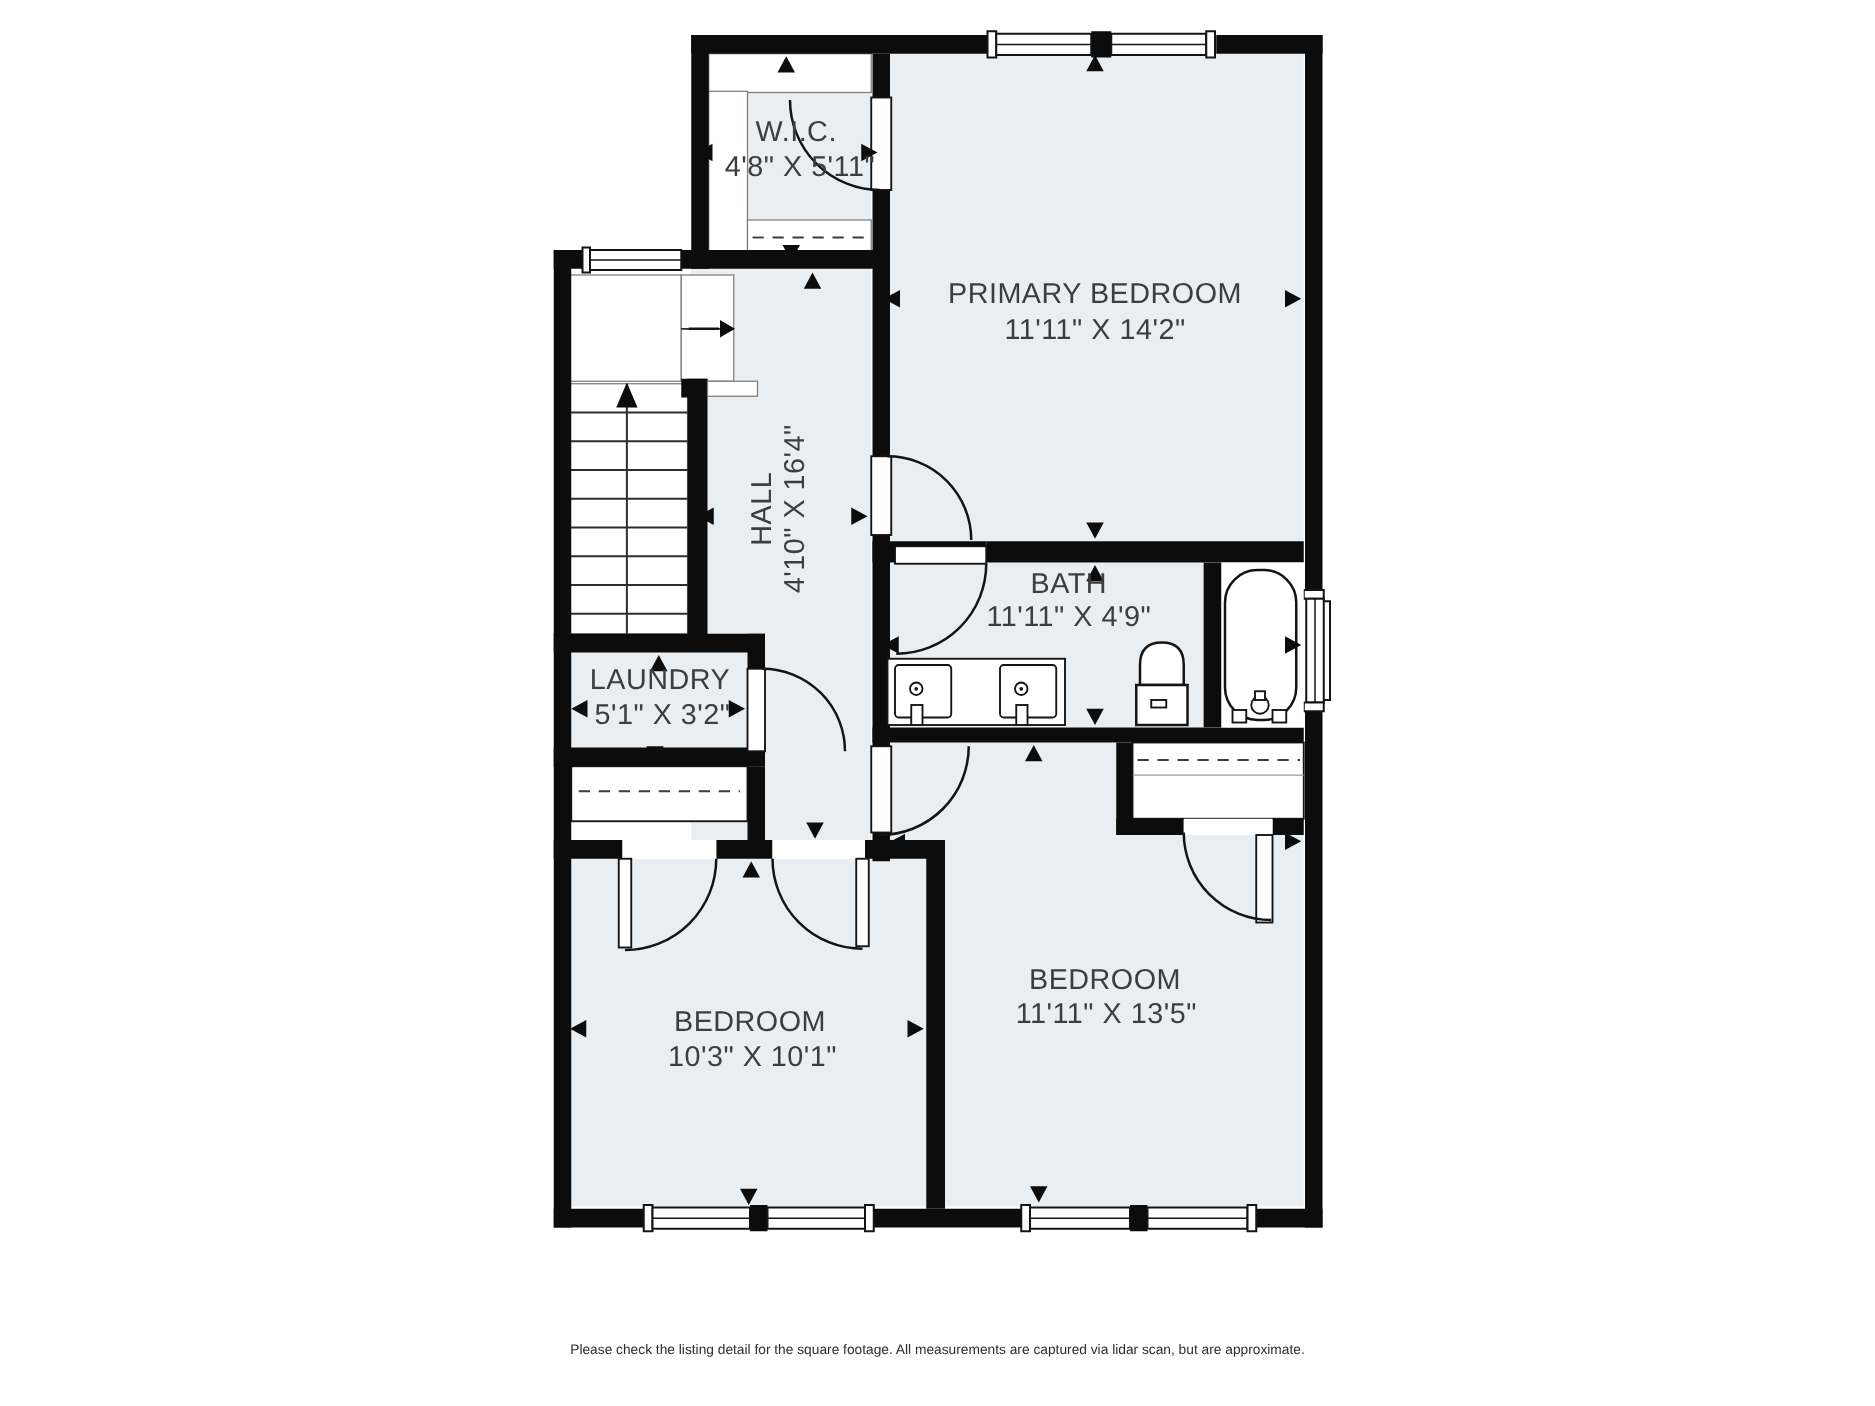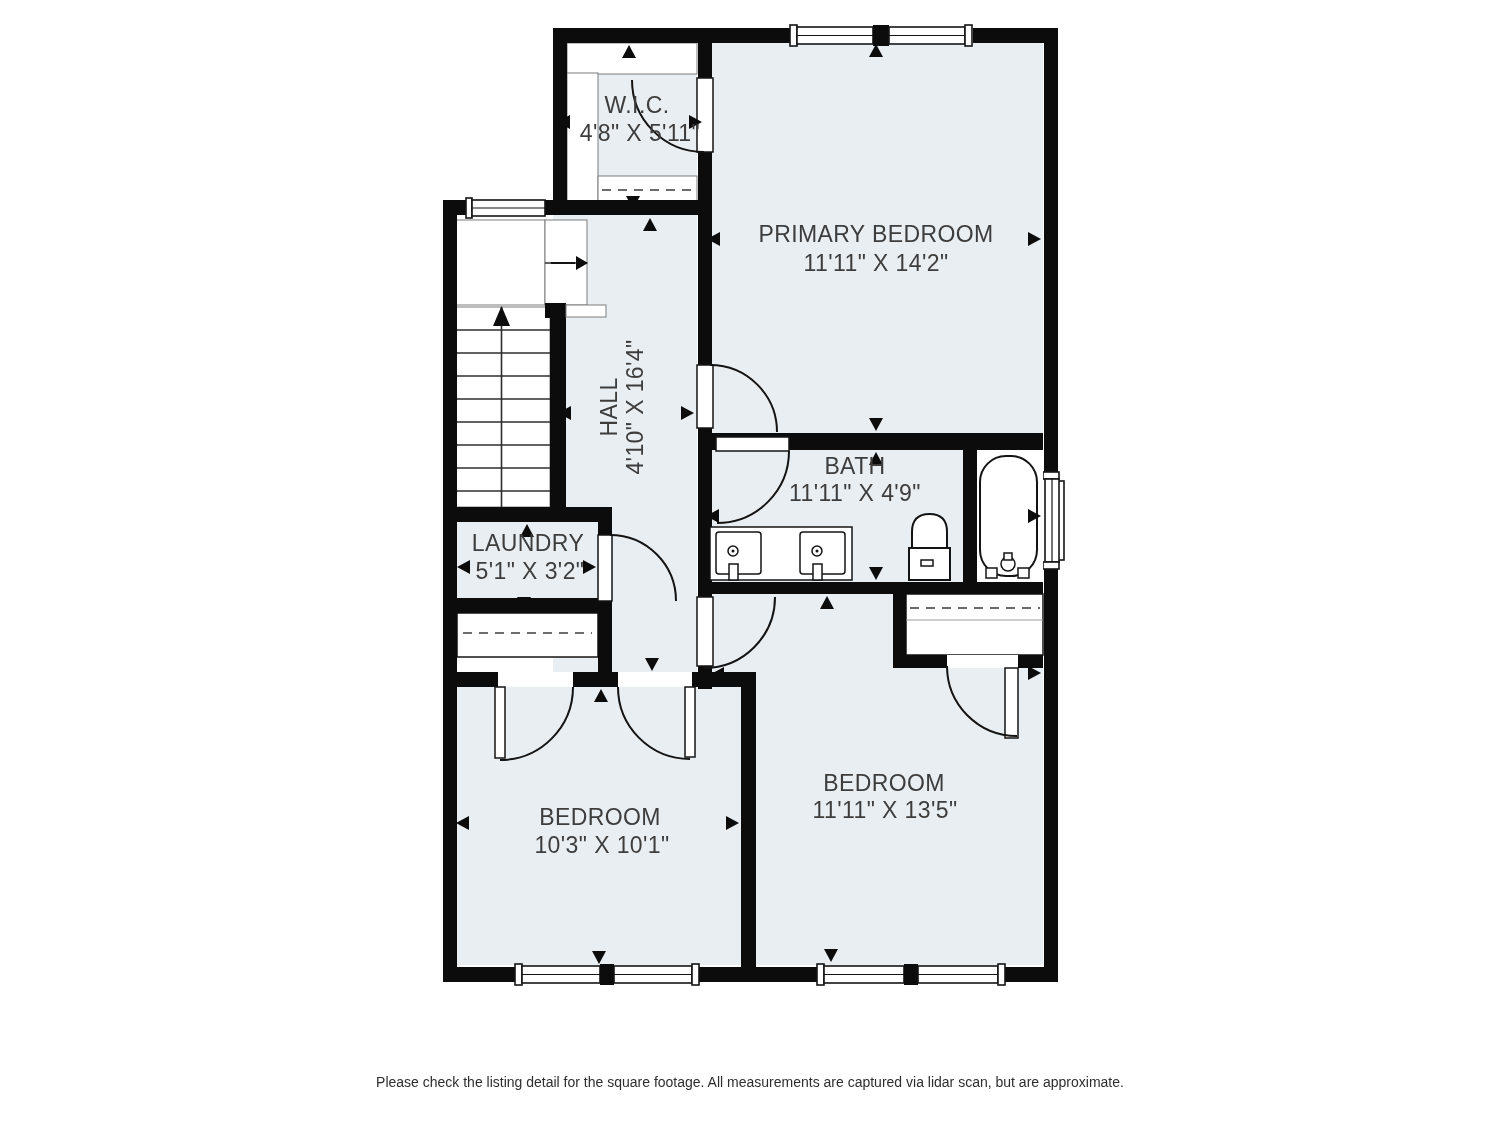--- a/index.html
+++ b/index.html
@@ -16,21 +16,21 @@
   .leaf{stroke:#141414;stroke-width:1.5;fill:#ffffff;}
   .winbox{stroke:#141414;stroke-width:1.6;fill:#ffffff;}
   .winln{stroke:#141414;stroke-width:1.2;}
   .dash{stroke:#3c3c3c;stroke-width:1.5;stroke-dasharray:9 7;fill:none;}
   .shelfln{stroke:#9a9a9a;stroke-width:1;}
   .tread{stroke:#2e2e2e;stroke-width:1.6;}
   .tick{fill:#0c0c0c;}
   .roomname,.roomdims{fill:#3d3d3d;font-size:23px;letter-spacing:0.4px;}
   text{font-family:"Liberation Sans",sans-serif;}
   .footer{position:absolute;left:0;top:1074px;width:1500px;text-align:center;
-          color:#2e2e2e;font-size:14px;}
+          color:#2e2e2e;font-size:11px;}
 </style>
 </head>
 <body>
 
 <div class="canvas">
 <svg width="1500" height="1125" viewBox="0 0 1500 1125">
 
   <g>
     <rect class="floor" x="567" y="43" width="130" height="162"></rect>
     <rect class="floor" x="712" y="43" width="331" height="390"></rect>

